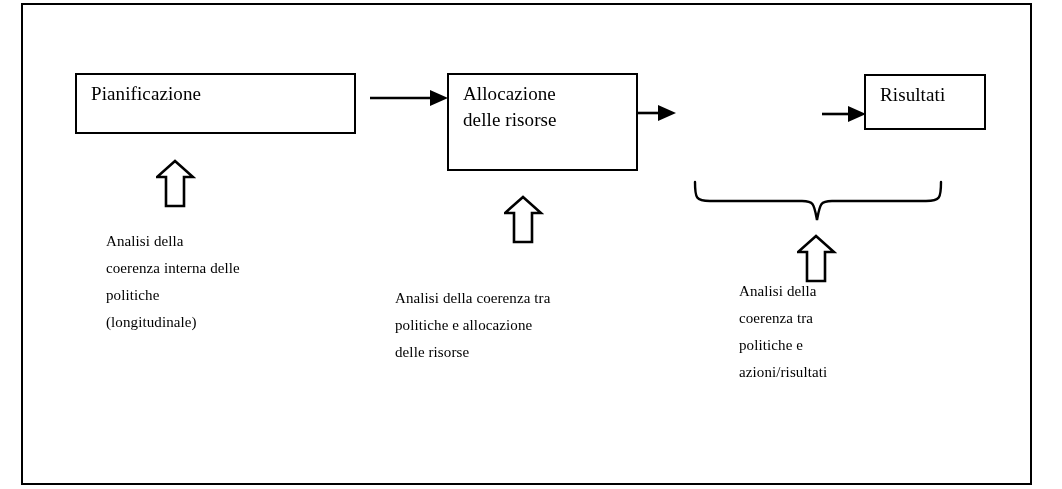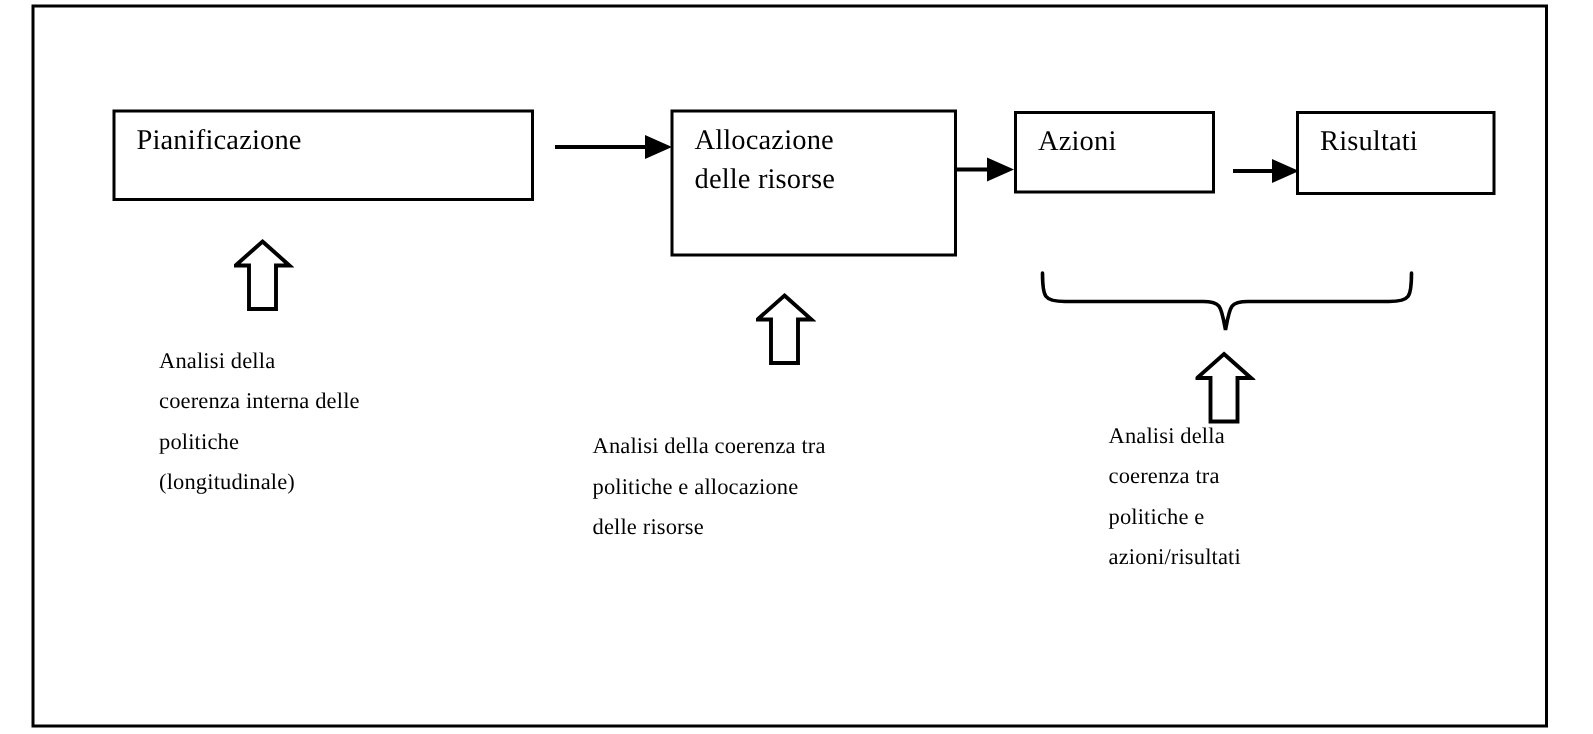--- a/index.html
+++ b/index.html
@@ -41,21 +41,21 @@
     left: 14px;
     top: 6px;
     font-size: 19px;
     line-height: 26px;
     white-space: pre-line;
     letter-spacing: 0.1px;
   }
   #box-pianificazione { left: 75px;  top: 73px;  width: 281px; height: 61px; }
   #box-allocazione    { left: 447px; top: 73px;  width: 191px; height: 98px; }
   #box-azioni         { left: 676px; top: 74px;  width: 134px; height: 55px; }
-  #box-risultati      { left: 864px; top: 74px;  width: 133px; height: 56px; }
+  #box-risultati      { left: 864px; top: 74px;  width: 122px; height: 56px; }
 
   
   .conn {
     position: absolute;
     overflow: visible;
   }
   
   .uparrow {
     position: absolute;
   }
@@ -86,23 +86,20 @@
 
   <div class="pbox" id="box-pianificazione">
     <div class="ptext">Pianificazione</div>
   </div>
 
   <div class="pbox" id="box-allocazione">
     <div class="ptext">Allocazione
 delle risorse</div>
   </div>
 
-  <div class="pbox" id="box-azioni">
-    <div class="ptext">Azioni</div>
-  </div>
 
   <div class="pbox" id="box-risultati">
     <div class="ptext">Risultati</div>
   </div>
 
   <svg class="conn" style="left:368px; top:86px;" width="84" height="24">
     <line x1="2" y1="12" x2="64" y2="12" stroke="#000" stroke-width="2.6"></line>
     <polygon points="62,4 80,12 62,20" fill="#000"></polygon>
   </svg>
 

